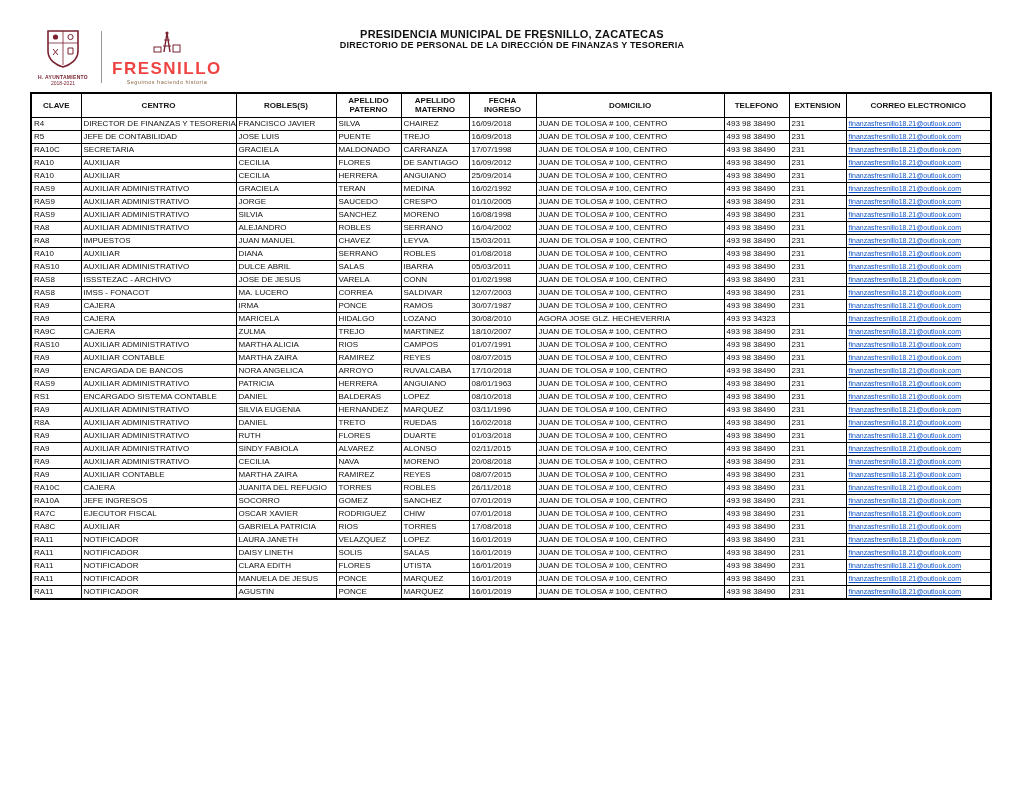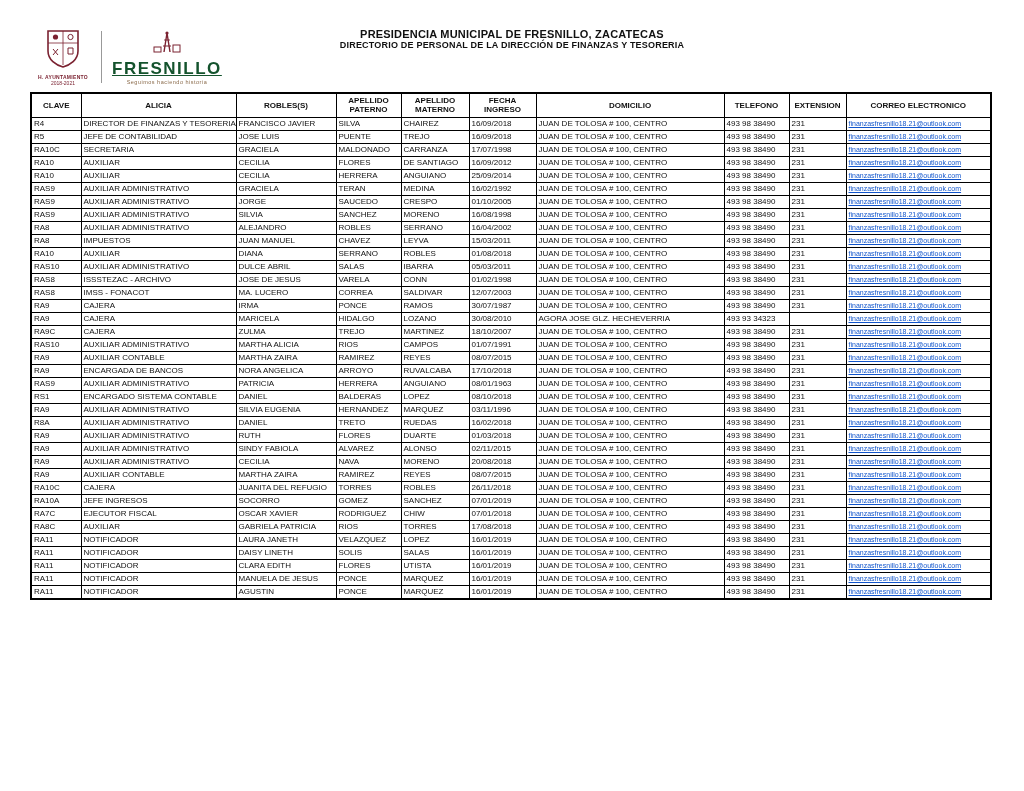--- a/index.html
+++ b/index.html
@@ -16,21 +16,21 @@
   .doc-header { position: absolute; top: 22px; left: 0; width: 100%; height: 70px; }
   .logos {
     position: absolute; left: 35px; top: 4px;
     display: flex; align-items: center; gap: 10px; height: 62px;
   }
   .crest-block { display: flex; flex-direction: column; align-items: center; width: 56px; }
   .crest-caption { font-size: 5px; color: #7b2231; font-weight: bold; letter-spacing: .3px; margin-top: 1px; }
   .crest-years { font-size: 5px; color: #7b2231; }
   .logo-divider { width: 1px; height: 52px; background: #999; }
   .brand-block { display: flex; flex-direction: column; align-items: center; }
-  .brand-name { font-size: 17px; font-weight: bold; color: #14532d; letter-spacing: 1.5px; line-height: 1; margin-top: 2px; text-decoration: underline; }
+  .brand-name { font-size: 17px; font-weight: bold; color: #ef4444; letter-spacing: 1.5px; line-height: 1; margin-top: 2px; }
   .brand-tagline { font-size: 5.5px; color: #8a6a4a; letter-spacing: .5px; margin-top: 2px; }
   .titles { position: absolute; left: 0; right: 0; top: 6px; text-align: center; }
   .title { font-size: 11px; font-weight: bold; letter-spacing: .2px; text-align: center; }
   .subtitle { font-size: 9px; font-weight: bold; letter-spacing: .2px; }
 
   
   .table-wrap { position: absolute; left: 30px; top: 92px; width: 816px; }
   table { border-collapse: collapse; width: 100%; table-layout: fixed; border: 2px solid #000; }
   th, td { border: 1px solid #000; overflow: hidden; }
   th {
@@ -101,21 +101,21 @@
           <col style="width: 68px;">
           <col style="width: 67px;">
           <col style="width: 188px;">
           <col style="width: 65px;">
           <col style="width: 57px;">
           <col style="width: 145px;">
         </colgroup>
       <thead>
         <tr id="head-row">
             <th>CLAVE</th>
-            <th>ALICIA</th>
+            <th>CENTRO</th>
             <th>ROBLES(S)</th>
             <th>APELLIDO PATERNO</th>
             <th>APELLIDO MATERNO</th>
             <th>FECHA INGRESO</th>
             <th>DOMICILIO</th>
             <th>TELEFONO</th>
             <th>EXTENSION</th>
             <th>CORREO ELECTRONICO</th>
           </tr>
       </thead>

